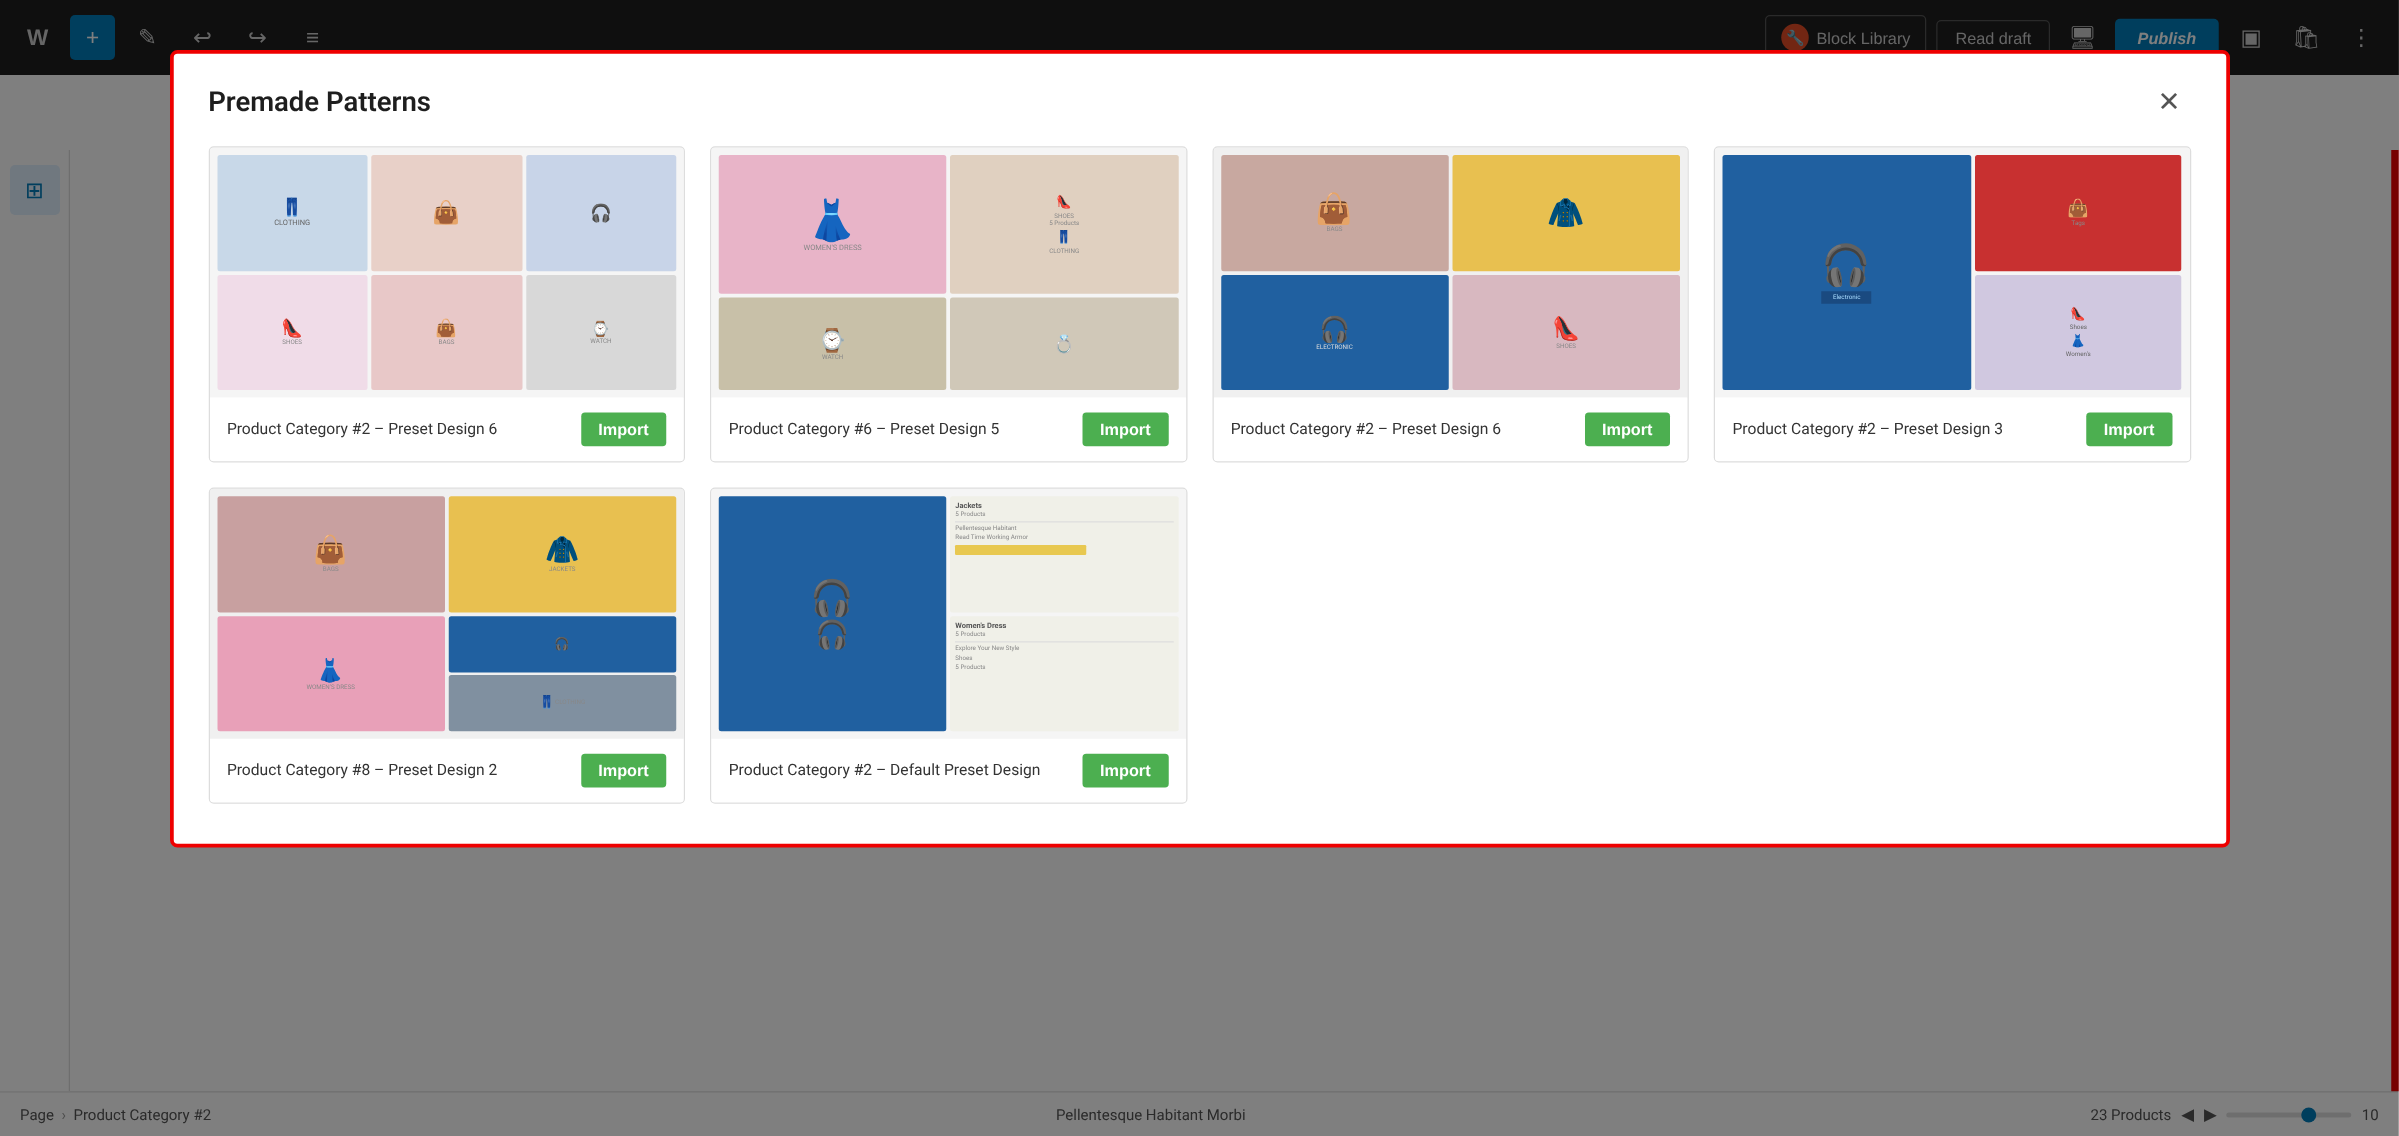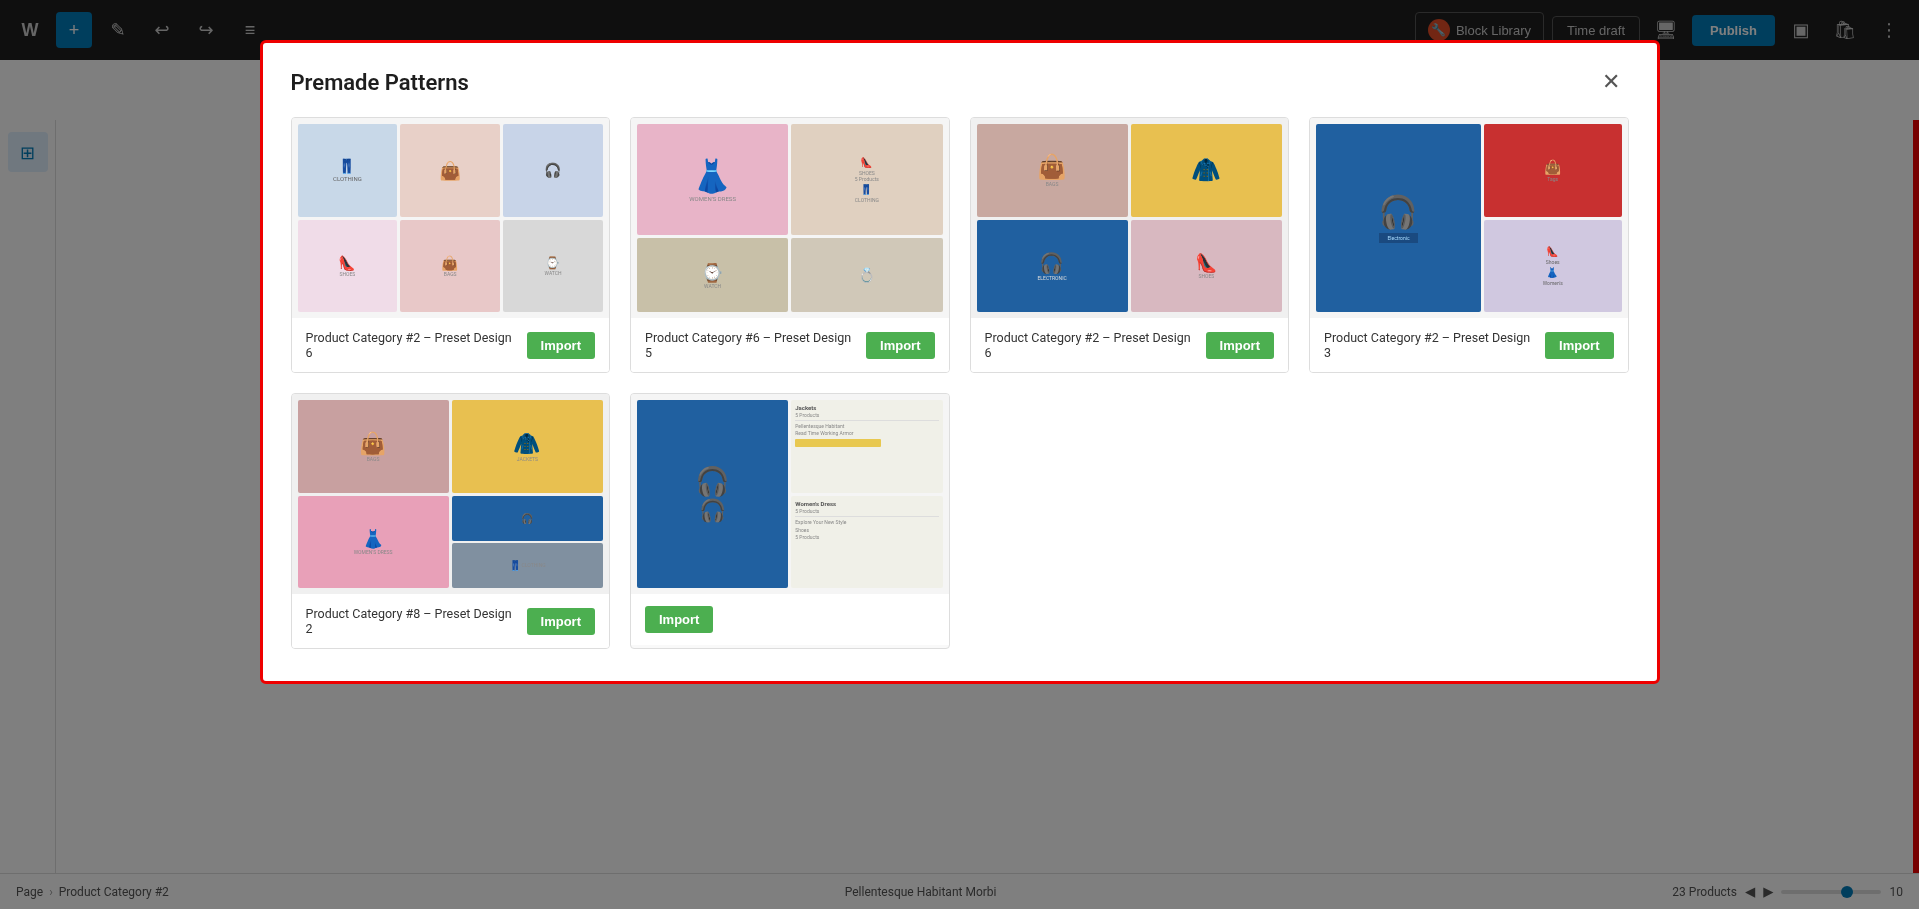--- a/index.html
+++ b/index.html
@@ -85,20 +85,21 @@
     }
     .publish-btn {
       background: #007cba;
       border: none;
       border-radius: 4px;
       color: #fff;
       padding: 8px 18px;
       cursor: pointer;
       font-size: 13px;
       font-weight: 600;
+      font-style: italic;
     }
     .toolbar-icon-btn {
       width: 36px; height: 36px;
       background: transparent;
       border: none;
       color: #ccc;
       font-size: 18px;
       cursor: pointer;
       display: flex; align-items: center; justify-content: center;
       border-radius: 4px;
@@ -122,21 +123,21 @@
       align-items: flex-start;
       justify-content: center;
       padding-top: 40px;
     }
 
     
     .modal {
       background: #fff;
       border: 3px solid #e00;
       border-radius: 6px;
-      width: 1400px;
+      width: 1648px;
       max-height: 820px;
       overflow-y: auto;
       position: relative;
       padding: 24px 28px 32px;
     }
     .modal-header {
       display: flex;
       align-items: center;
       justify-content: space-between;
       margin-bottom: 20px;
@@ -320,21 +321,21 @@
   <button class="toolbar-btn">
     <span>≡</span>
   </button>
 
   <div class="toolbar-right">
     <button class="block-library-btn">
       <span class="block-library-icon">🔧</span>
       <span>Block Library</span>
     </button>
     <button class="save-draft-btn">
-      <span>Time draft</span>
+      <span>Read draft</span>
     </button>
     <button class="toolbar-icon-btn">
       <span>🖥</span>
     </button>
     <button class="publish-btn">
       <span>Publish</span>
     </button>
     <button class="toolbar-icon-btn">
       <span>▣</span>
     </button>
@@ -561,20 +562,21 @@
               <div style="font-size:6px;color:#555;font-weight:bold;">Women's Dress</div>
               <div style="font-size:5px;color:#888;">5 Products</div>
               <div style="width:100%;height:1px;background:#ddd;margin:1px 0;"></div>
               <div style="font-size:5px;color:#888;">Explore Your New Style</div>
               <div style="font-size:5px;color:#888;margin-top:1px;">Shoes</div>
               <div style="font-size:5px;color:#888;">5 Products</div>
             </div>
           </div>
         </div>
         <div class="pattern-footer">
+          <span class="pattern-label">Product Category #2 – Default Preset Design</span>
           <button class="import-btn">Import</button>
         </div>
       </div>
 
       <div></div>
       <div></div>
 
     </div>
 
   </div>

